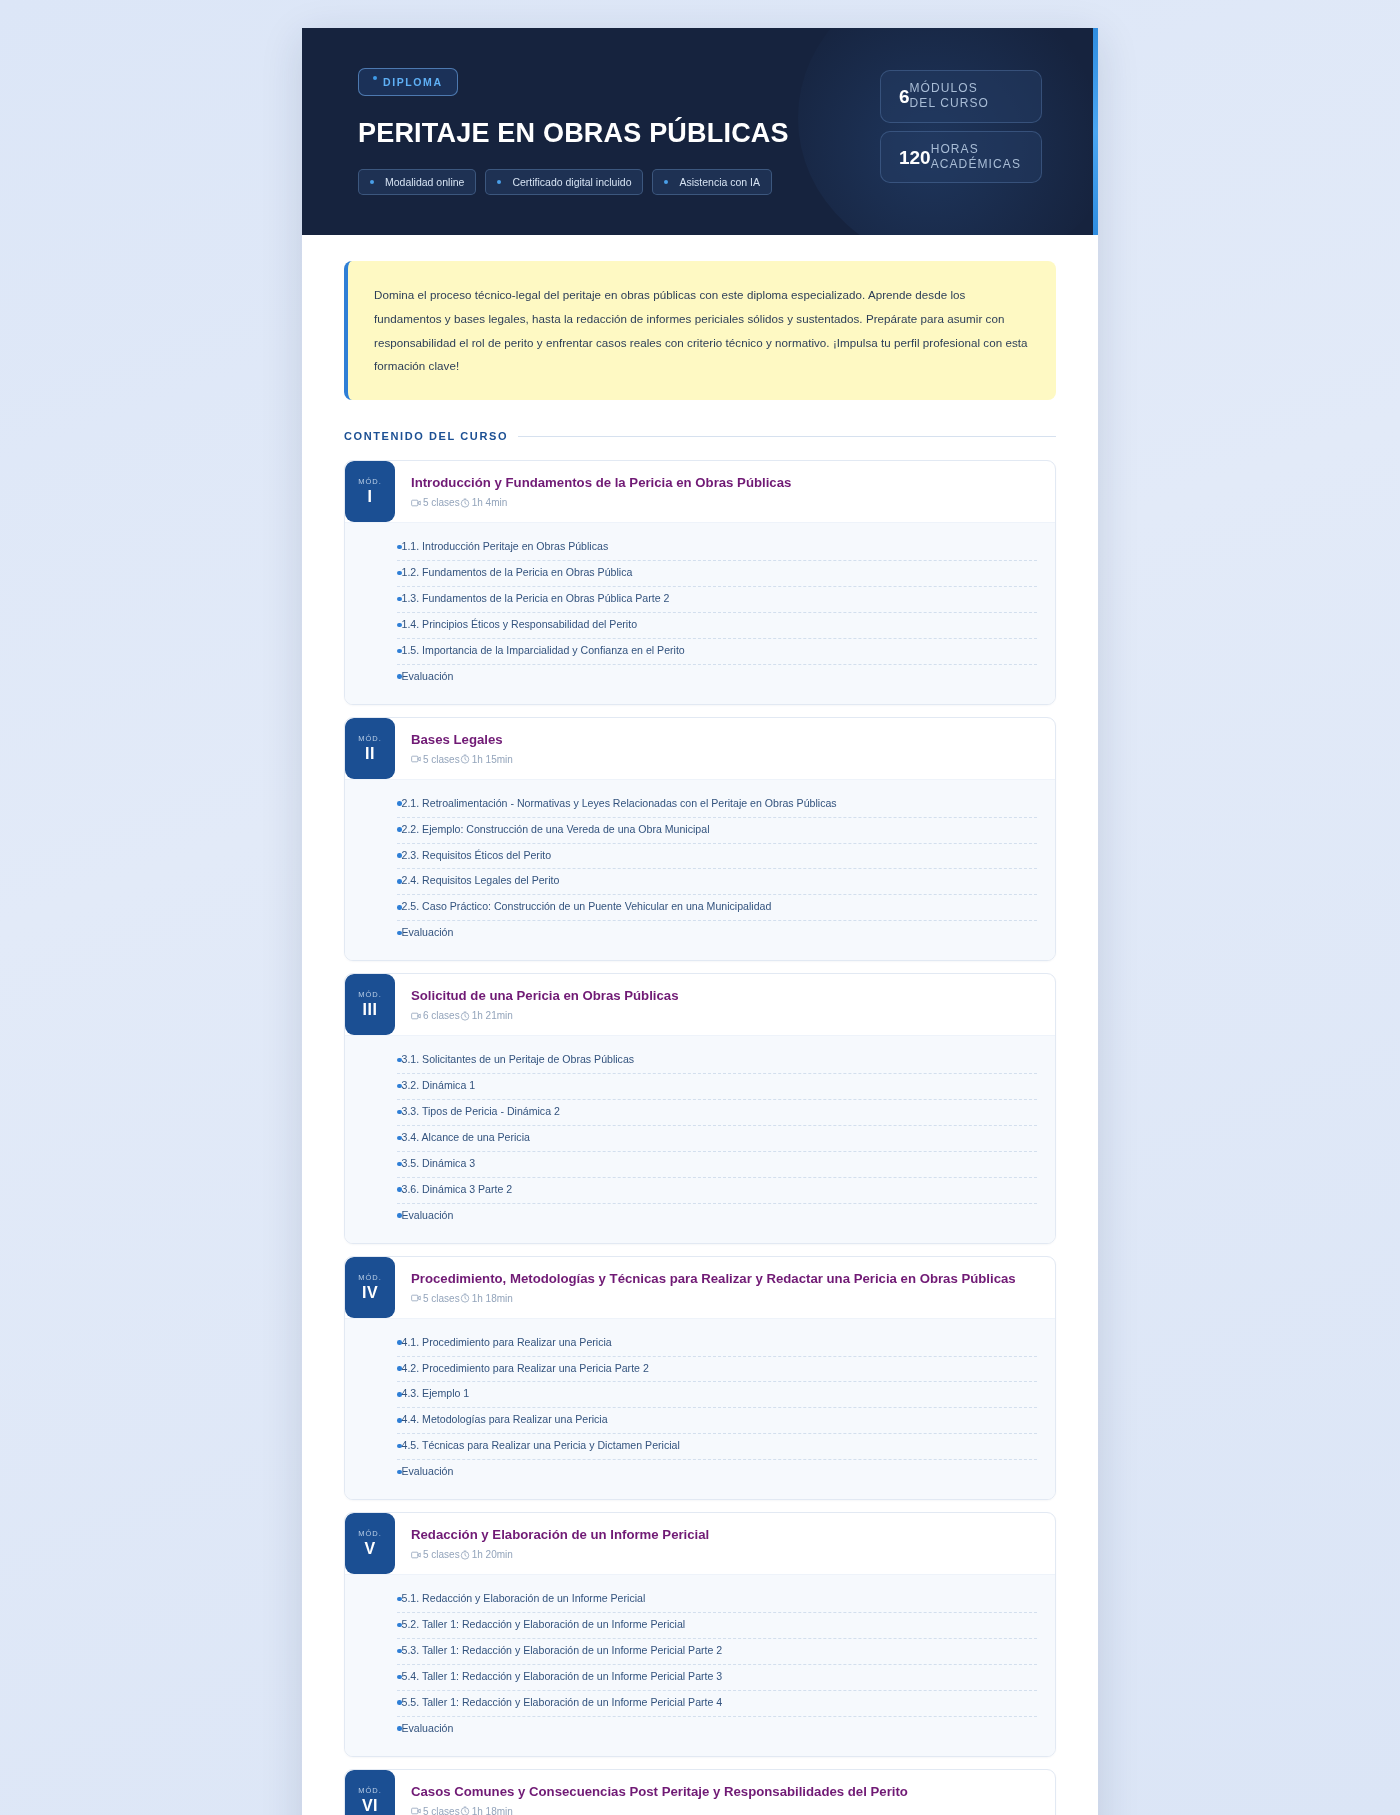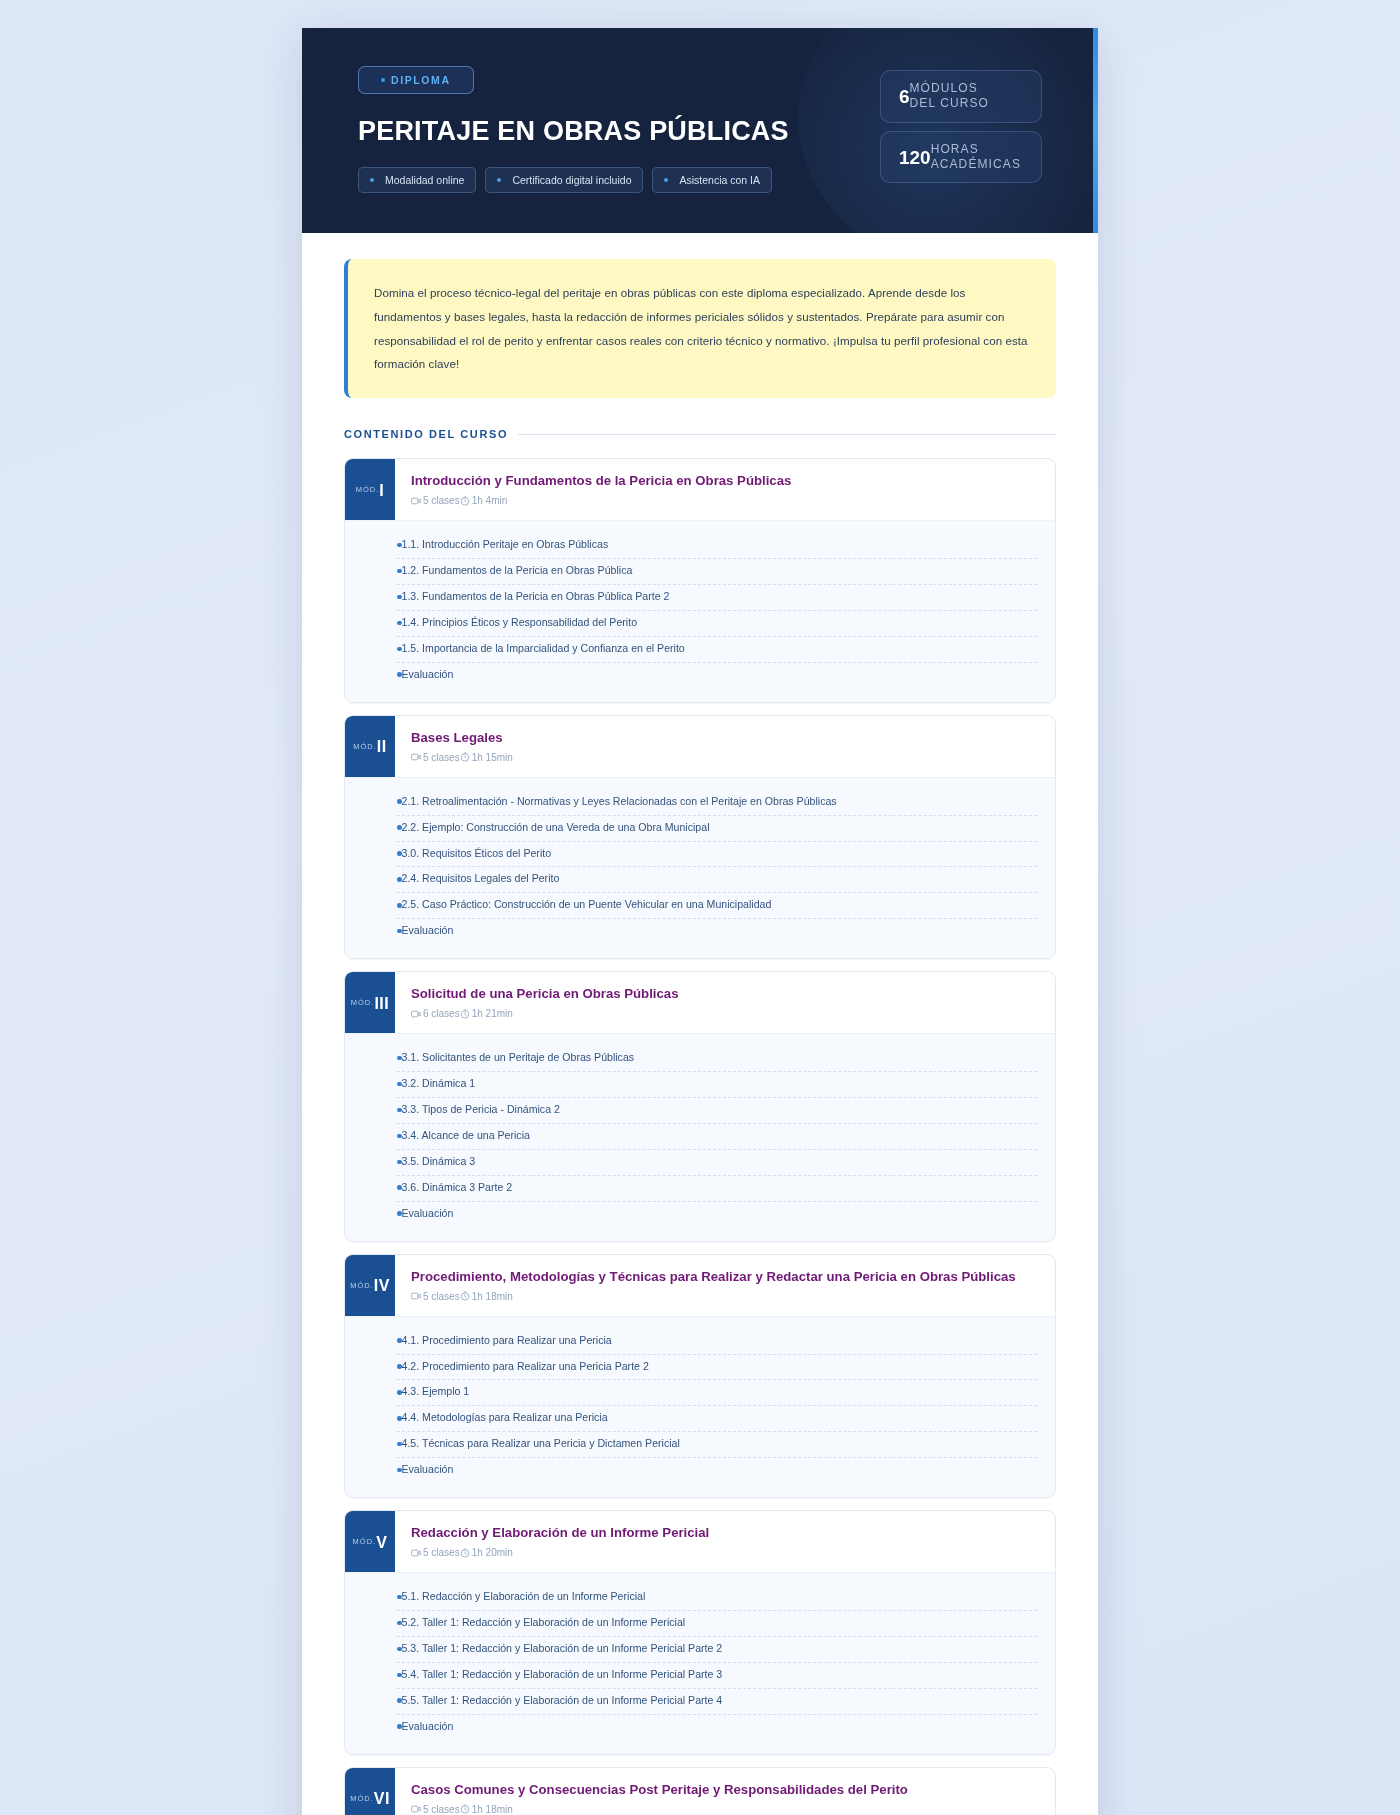--- a/index.html
+++ b/index.html
@@ -46,26 +46,25 @@
     width: 330px; height: 300px;
     border-radius: 50%;
     background: radial-gradient(circle at 40% 60%, rgba(60,120,200,.22) 0%, rgba(60,120,200,0) 65%);
     pointer-events: none;
   }
   .hero-inner { position: relative; z-index: 2; display: flex; justify-content: space-between; align-items: flex-start; }
   .hero-left { max-width: 560px; }
 
   .diploma-badge {
     display: inline-flex;
-    align-items: center;
     gap: 6px;
     border: 1px solid rgba(110,170,235,.6);
     border-radius: 7px;
     background: rgba(32,62,110,.55);
-    padding: 7px 22px;
+    padding: 7px 14px;
     color: #5fb0f5;
     font-size: 10.5px;
     font-weight: 700;
     letter-spacing: 1.6px;
   }
   .dot-sm { width: 4px; height: 4px; border-radius: 50%; background: #3e9ae8; display: inline-block; }
 
   .hero-title {
     margin-top: 22px;
     color: #ffffff;
@@ -140,24 +139,25 @@
     overflow: hidden;
     box-shadow: 0 1px 2px rgba(30,60,110,.04);
   }
   .module-head { display: flex; align-items: stretch; }
   .mod-badge {
     width: 50px;
     min-width: 50px;
     background: #1b4f93;
     color: #ffffff;
     display: flex;
-    flex-direction: row;
+    flex-direction: column;
     align-items: center;
     justify-content: center;
     padding: 12px 0;
+    border-radius: 9px;
   }
   .mod-badge .mod-word { font-size: 7.5px; letter-spacing: 1px; color: #b8cde6; }
   .mod-badge .mod-rom { font-size: 16px; font-weight: 700; margin-top: 2px; letter-spacing: .5px; }
 
   .mod-head-text { flex: 1; padding: 13px 18px 14px 16px; }
   .mod-title { color: #701a75; font-size: 13.2px; font-weight: 700; line-height: 1.3; }
   .mod-meta { margin-top: 6px; display: flex; align-items: center; color: #93a4bb; font-size: 10px; }
   .mod-meta .mi { display: inline-flex; align-items: center; gap: 2px; }
   .mod-meta svg { display: block; }
 
@@ -330,21 +330,21 @@
             <div class="lesson">
               <span class="bullet"></span>
               <span>2.1. Retroalimentación - Normativas y Leyes Relacionadas con el Peritaje en Obras Públicas</span>
             </div>
             <div class="lesson">
               <span class="bullet"></span>
               <span>2.2. Ejemplo: Construcción de una Vereda de una Obra Municipal</span>
             </div>
             <div class="lesson">
               <span class="bullet"></span>
-              <span>3.0. Requisitos Éticos del Perito</span>
+              <span>2.3. Requisitos Éticos del Perito</span>
             </div>
             <div class="lesson">
               <span class="bullet"></span>
               <span>2.4. Requisitos Legales del Perito</span>
             </div>
             <div class="lesson">
               <span class="bullet"></span>
               <span>2.5. Caso Práctico: Construcción de un Puente Vehicular en una Municipalidad</span>
             </div>
             <div class="lesson eval">

